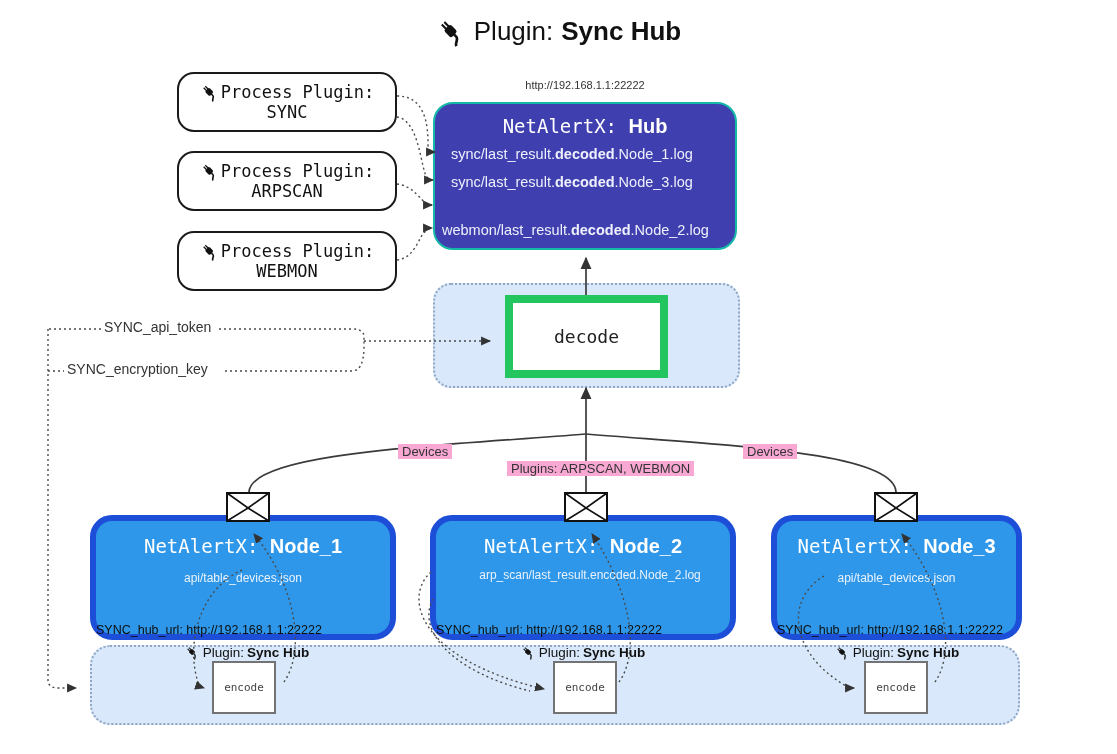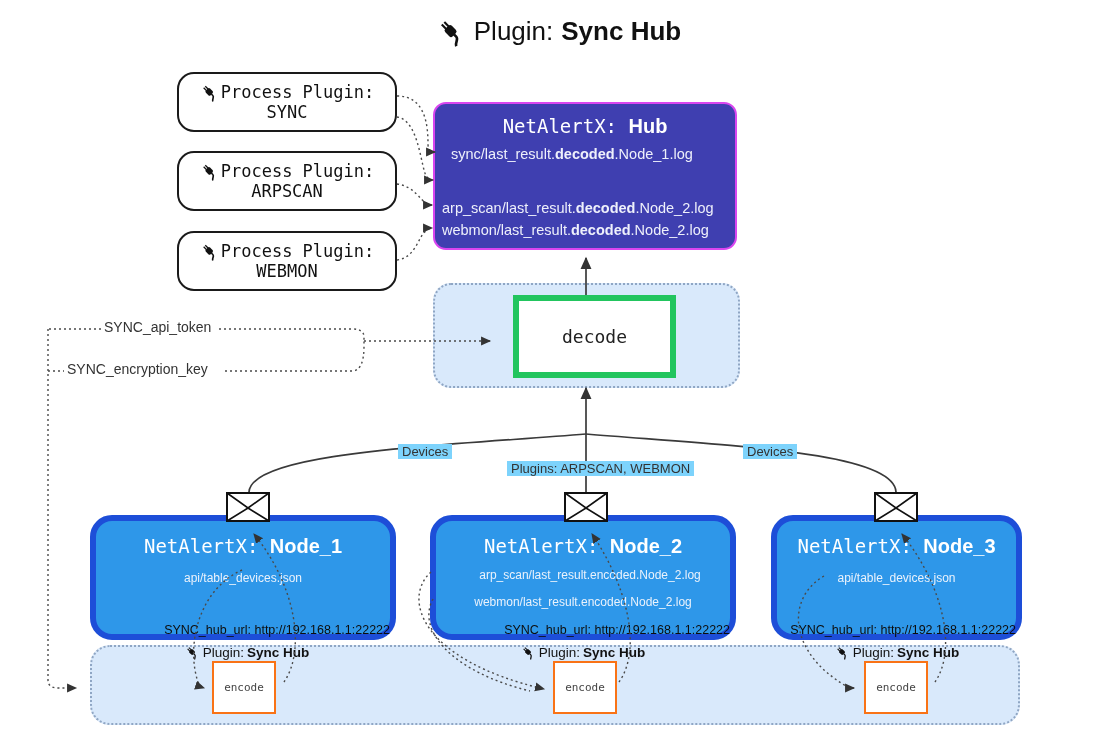--- a/index.html
+++ b/index.html
@@ -1,64 +1,64 @@
 <!DOCTYPE html>
 <html><head>
 <meta charset="utf-8">
 <style>
   html,body{margin:0;padding:0;background:#ffffff;}
   #canvas{position:relative;width:1117px;height:754px;background:#fff;overflow:hidden;
           font-family:"Liberation Sans","DejaVu Sans",sans-serif;color:#222;}
   .abs{position:absolute;}
   svg.layer{position:absolute;left:0;top:0;pointer-events:none;}
   #svg-bottom{z-index:1;}
-  .edge-label{z-index:2;background:#7dd3fc;padding:0 4px;font-size:13px;color:#333;white-space:nowrap;}
+  .edge-label{z-index:2;background:#f9a8d4;padding:0 4px;font-size:13px;color:#333;white-space:nowrap;}
   .boxlayer{z-index:3;border-radius:17px;}
   #svg-top{z-index:4;}
   .tok-label{z-index:5;background:#fff;padding:0 3px;font-size:14px;color:#333;white-space:nowrap;}
 
   
   .title{left:0;right:0;top:16px;display:flex;justify-content:center;align-items:center;gap:8px;
          font-size:26px;color:#111;z-index:3;}
   .title .bold{font-weight:bold;}
 
   
   .pbox{width:220px;height:60px;background:#fff;border:2px solid #1a1a1a;box-sizing:border-box;
         display:flex;flex-direction:column;align-items:center;justify-content:center;
         font-family:"DejaVu Sans Mono","Liberation Mono",monospace;font-size:17px;color:#111;z-index:3;}
   .pbox .row1{display:flex;align-items:center;gap:2px;}
 
   
-  .hub{left:433px;top:102px;width:304px;height:148px;background:#3f3fb0;border:2px solid #d946ef;
-       border-radius:13px;box-sizing:border-box;z-index:3;}
+  .hub{left:433px;top:102px;width:304px;height:148px;background:#3f3fb0;border:2px solid #14b8a6;
+       border-radius:20px;box-sizing:border-box;z-index:3;}
   .hub-title{position:absolute;left:0;right:0;top:11px;text-align:center;color:#fff;
              font-family:"DejaVu Sans Mono","Liberation Mono",monospace;font-size:19px;}
   .hub-title .bold{font-weight:bold;font-family:"Liberation Sans",sans-serif;font-size:20px;}
   .hub-entry{position:absolute;color:#eef0fb;font-size:14.5px;white-space:nowrap;}
   .hub-entry .bold{font-weight:bold;}
   .hub-url{left:433px;top:79px;width:304px;text-align:center;font-size:11px;color:#333;z-index:3;}
 
   
   .panel{background:#d9e9fb;border:2px dotted #8fa6c4;border-radius:18px;box-sizing:border-box;z-index:3;}
   .decode-panel{left:433px;top:283px;width:307px;height:105px;}
-  .decode-box{left:505px;top:295px;width:163px;height:83px;background:#fff;border:6px solid #22c55e;
+  .decode-box{left:505px;top:295px;width:163px;height:83px;background:#fff;border:8px solid #22c55e;
               box-sizing:border-box;display:flex;align-items:center;justify-content:center;
-              font-family:"DejaVu Sans Mono","Liberation Mono",monospace;font-size:18px;color:#222;z-index:3;margin-left:8px;}
+              font-family:"DejaVu Sans Mono","Liberation Mono",monospace;font-size:18px;color:#222;z-index:3;}
 
   
   .node{background:#2e97e9;border:6px solid #1d4ed8;border-radius:22px;box-sizing:border-box;z-index:3;top:515px;height:125px;}
   .node-title{position:absolute;left:0;right:0;top:14px;text-align:center;color:#fff;
               font-family:"DejaVu Sans Mono","Liberation Mono",monospace;font-size:19px;white-space:nowrap;}
   .node-title .bold{font-weight:bold;font-family:"Liberation Sans",sans-serif;font-size:20px;}
   .node-line{position:absolute;left:0;right:0;text-align:center;color:#eaf2fc;font-size:12px;white-space:nowrap;}
-  .node-url{position:absolute;left:0;right:0;top:102px;text-align:right;color:#0d0d0d;font-size:12.5px;white-space:nowrap;}
+  .node-url{position:absolute;left:0;right:0;top:102px;text-align:left;color:#0d0d0d;font-size:12.5px;white-space:nowrap;}
 
   
   .band{left:90px;top:645px;width:930px;height:80px;border-radius:20px;}
-  .encode-box{top:661px;width:64px;height:53px;background:#fff;border:2px solid #f97316;box-sizing:border-box;
+  .encode-box{top:661px;width:64px;height:53px;background:#fff;border:2px solid #737373;box-sizing:border-box;
               display:flex;align-items:center;justify-content:center;z-index:3;
               font-family:"DejaVu Sans Mono","Liberation Mono",monospace;font-size:11px;color:#444;}
   .enc-label{top:645px;transform:translateX(-50%);display:flex;align-items:center;gap:3px;
              font-size:13.5px;color:#111;z-index:3;white-space:nowrap;}
   .enc-label .bold{font-weight:bold;}
 
   .envelope{top:492px;z-index:3;}
 </style>
 </head>
 <body>
@@ -126,27 +126,28 @@
             <rect x="10.1" y="2.6" width="1.7" height="5"></rect>
             <rect x="13" y="2.6" width="1.7" height="5"></rect>
             <path d="M12.3 15 v2.6 c0 3 -4.2 2.6 -5.4 5.4" fill="none" stroke="#111" stroke-width="2.1"></path>
           </g>
         </svg>
       <span>Process Plugin:</span>
     </div>
     <div>WEBMON</div>
   </div>
 
+  <div class="abs hub-url">http://192.168.1.1:22222</div>
   <div class="abs hub">
     <div class="hub-title">
       <span>NetAlertX:</span>
       <span class="bold">Hub</span>
     </div>
     <div class="hub-entry" style="left:16px;top:42px;"><span>sync/last_result.</span><span class="bold">decoded</span><span>.Node_1.log</span></div>
-    <div class="hub-entry" style="left:7px;top:96px;"><span>arp_scan/last_result.</span><span class="bold">decoded</span><span>.Node_2.log</span></div>
+    <div class="hub-entry" style="left:16px;top:70px;"><span>sync/last_result.</span><span class="bold">decoded</span><span>.Node_3.log</span></div>
     <div class="hub-entry" style="left:7px;top:118px;"><span>webmon/last_result.</span><span class="bold">decoded</span><span>.Node_2.log</span></div>
   </div>
 
   <div class="abs panel decode-panel"></div>
   <div class="abs decode-box">
     <span>decode</span>
   </div>
 
   <span class="abs tok-label" style="left:101px;top:319px;">SYNC_api_token</span>
   <span class="abs tok-label" style="left:64px;top:361px;">SYNC_encryption_key</span>
@@ -158,21 +159,20 @@
     </div>
     <div class="node-line" style="top:50px;">api/table_devices.json</div>
     <div class="node-url">SYNC_hub_url: http://192.168.1.1:22222</div>
   </div>
   <div class="abs node" style="left:430px;width:306px;">
     <div class="node-title">
       <span>NetAlertX:</span>
       <span class="bold">Node_2</span>
     </div>
     <div class="node-line" style="top:47px;padding-left:14px;">arp_scan/last_result.encoded.Node_2.log</div>
-    <div class="node-line" style="top:74px;">webmon/last_result.encoded.Node_2.log</div>
     <div class="node-url">SYNC_hub_url: http://192.168.1.1:22222</div>
   </div>
   <div class="abs node" style="left:771px;width:251px;">
     <div class="node-title">
       <span>NetAlertX:</span>
       <span class="bold">Node_3</span>
     </div>
     <div class="node-line" style="top:50px;">api/table_devices.json</div>
     <div class="node-url">SYNC_hub_url: http://192.168.1.1:22222</div>
   </div>

